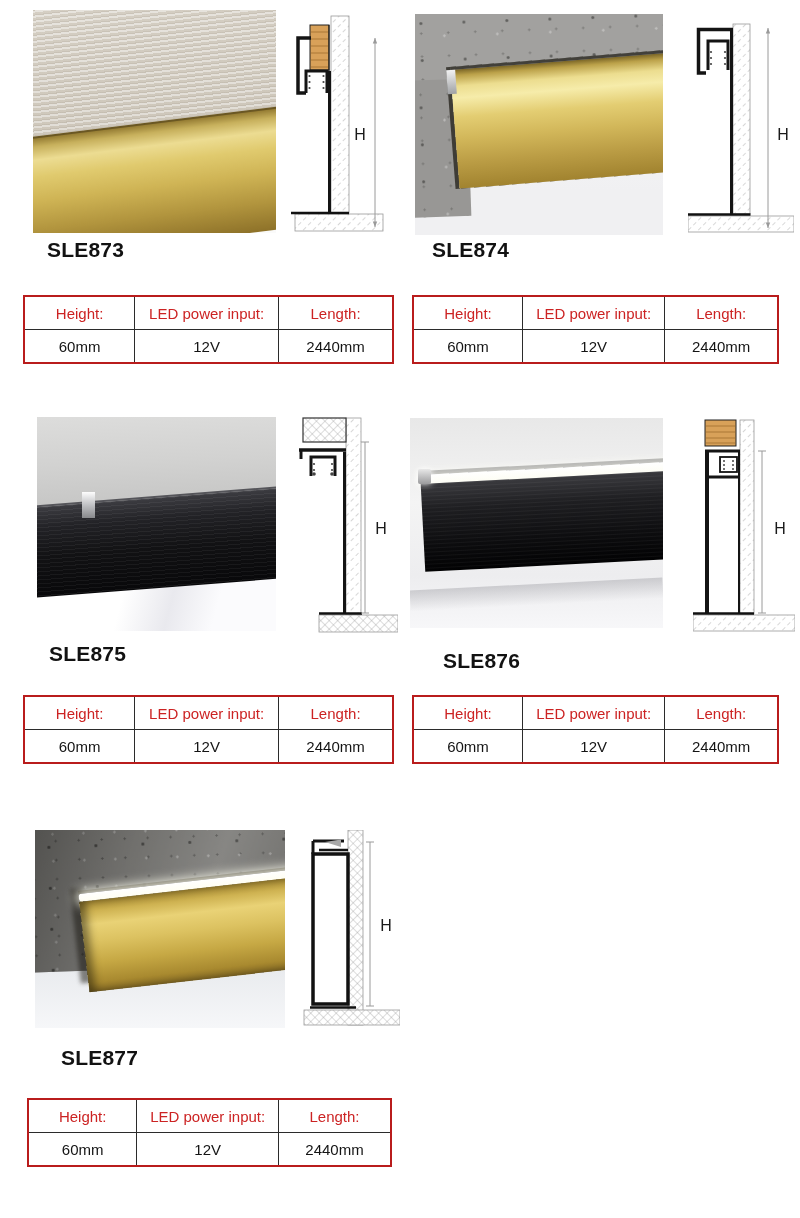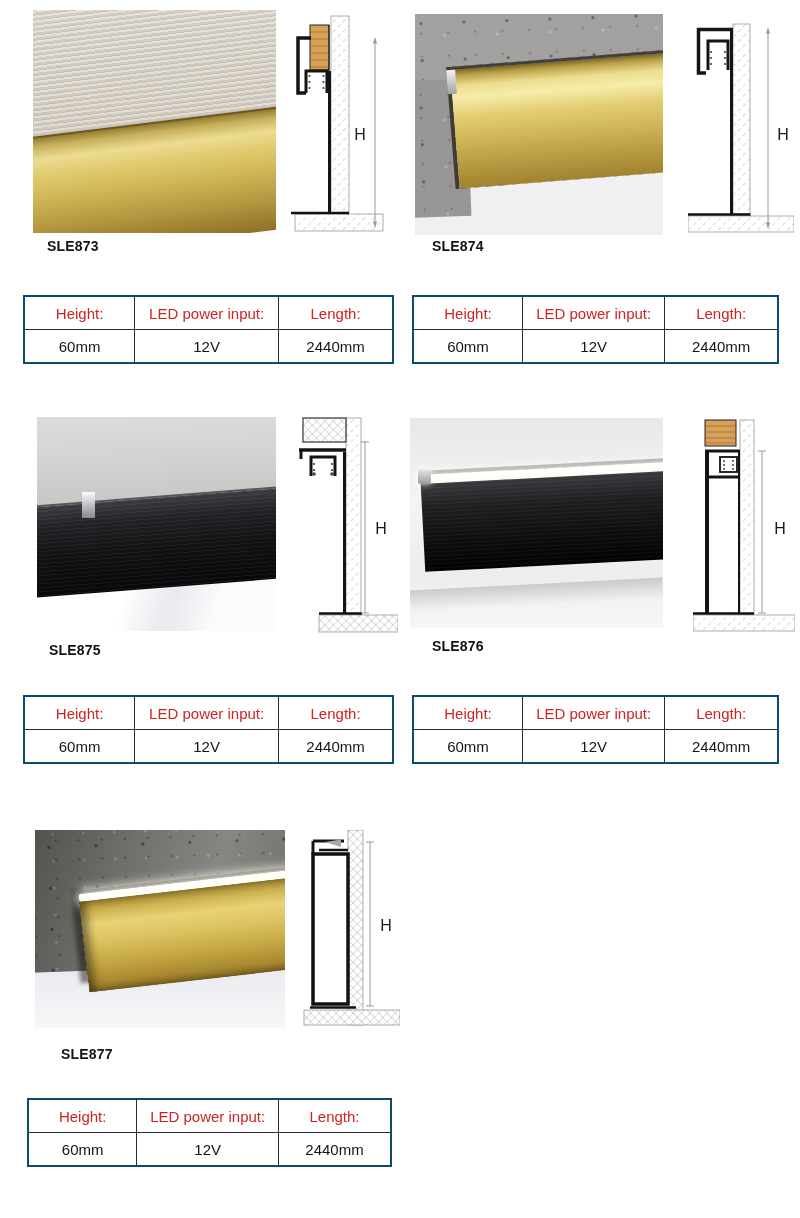--- a/index.html
+++ b/index.html
@@ -1,23 +1,23 @@
 <!DOCTYPE html>
 <html><head>
 <meta charset="utf-8">
 <style>
   html,body{margin:0;padding:0;background:#fff;}
   .page{position:relative;width:800px;height:1218px;background:#ffffff;
         font-family:"Liberation Sans",sans-serif;overflow:hidden;}
   .product{position:absolute;}
   .photo{position:absolute;overflow:hidden;}
   .photo > div{position:absolute;}
-  .code{position:absolute;font-size:14px;font-weight:bold;color:#121212;letter-spacing:.2px;}
+  .code{position:absolute;font-size:21px;font-weight:bold;color:#121212;letter-spacing:.2px;}
   .spec-table-wrap{position:absolute;}
-  table.spec{border-collapse:collapse;table-layout:fixed;width:100%;background:#fff;border:2px solid #0c4a6e;}
+  table.spec{border-collapse:collapse;table-layout:fixed;width:100%;background:#fff;border:2px solid #b91c1c;}
   table.spec td{border:1.5px solid #2b2b2b;text-align:center;vertical-align:middle;height:32px;padding:0;font-size:15px;}
   tr.hdr td{color:#cc2323;font-weight:400;}
   tr.val td{color:#141414;font-weight:normal;}
   .diagram{position:absolute;}
   .dimtext{font-family:"Liberation Sans",sans-serif;font-size:16px;fill:#1a1a1a;}
 
   
   .p873{background:linear-gradient(170deg,#ffffff 55%,#ebebee 72%,#fafafa 90%);}
   .p873 .tilt{left:-14%;top:-18%;width:134%;height:150%;transform:rotate(-7deg);}
   .p873 .tilt > div{position:absolute;}
@@ -288,21 +288,21 @@
           <circle cx="40" cy="53" r="1"></circle>
           <circle cx="40" cy="57" r="1"></circle>
       </g>
       <path d="M46 39V201" stroke="#141414" stroke-width="2"></path>
       <rect x="0" y="203" width="102" height="16" fill="url(#hd)" stroke="#9a9a9a" stroke-width="0.8"></rect>
       <path d="M0 201.5H61" stroke="#111" stroke-width="2.5"></path>
       <line x1="69" y1="39" x2="69" y2="201" stroke="#9a9a9a" stroke-width="1"></line>
       <path d="M65 39H73M65 201H73" stroke="#9a9a9a" stroke-width="1"></path>
       <text class="dimtext" x="87" y="122" text-anchor="middle">H</text>
     </svg>
-    <h3 class="code" style="left:22px;top:228px;margin:0;">SLE876</h3>
+    <h3 class="code" style="left:22px;top:228px;margin:11px;">SLE876</h3>
     <div class="spec-table-wrap" style="left:2px;top:285px;width:367px;">
       <table class="spec">
         <colgroup>
             <col style="width:30%">
             <col style="width:39%">
             <col style="width:31%">
           </colgroup>
         <tbody>
             <tr class="hdr">
           <td>Height:</td>

